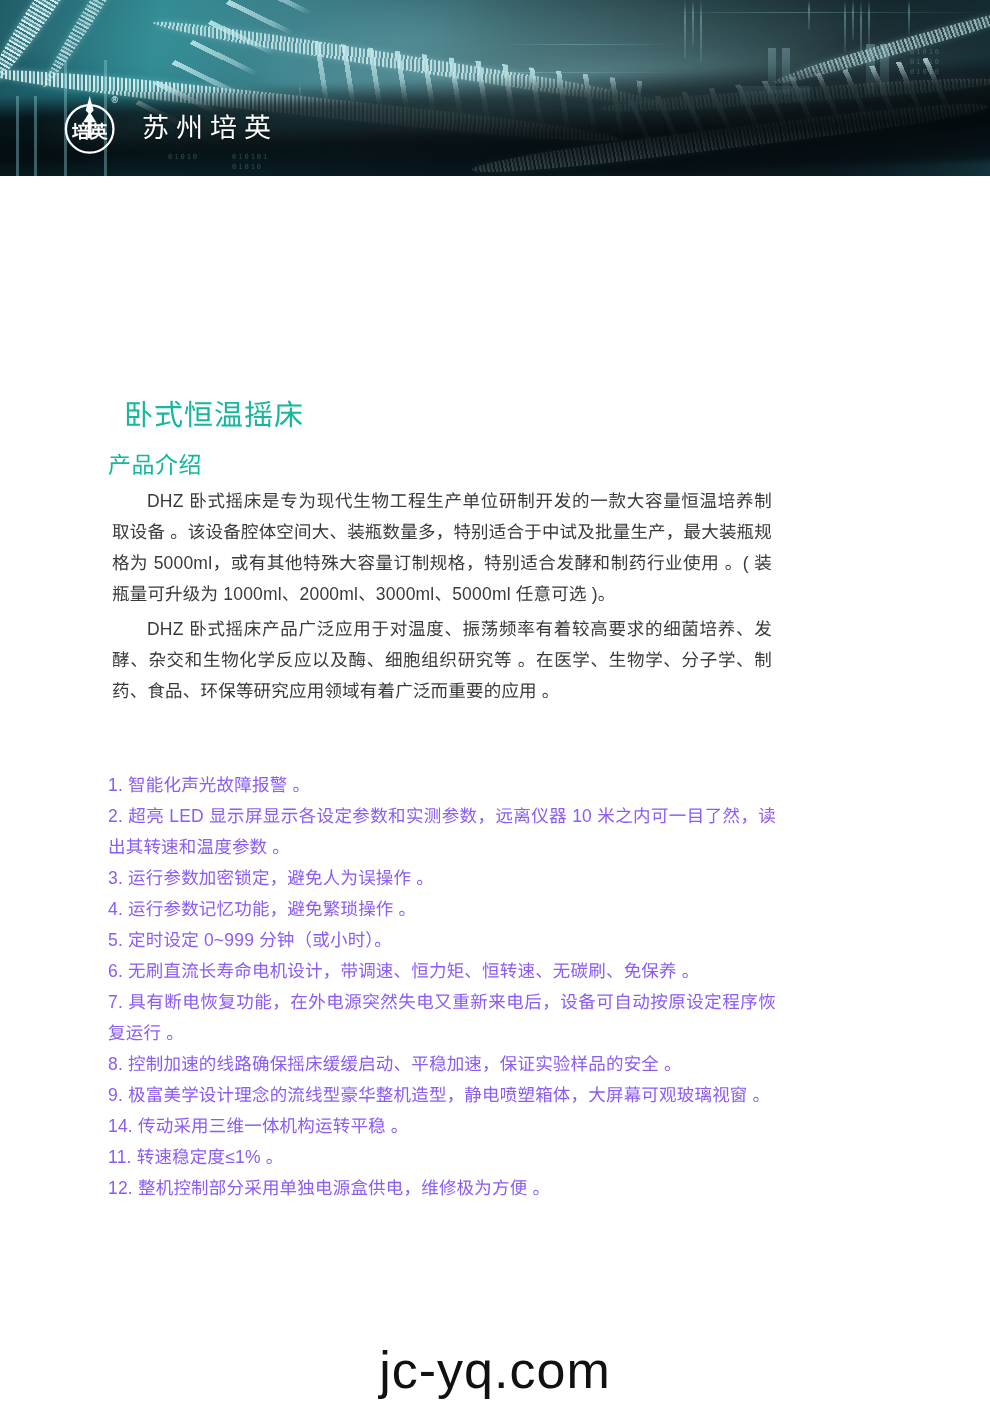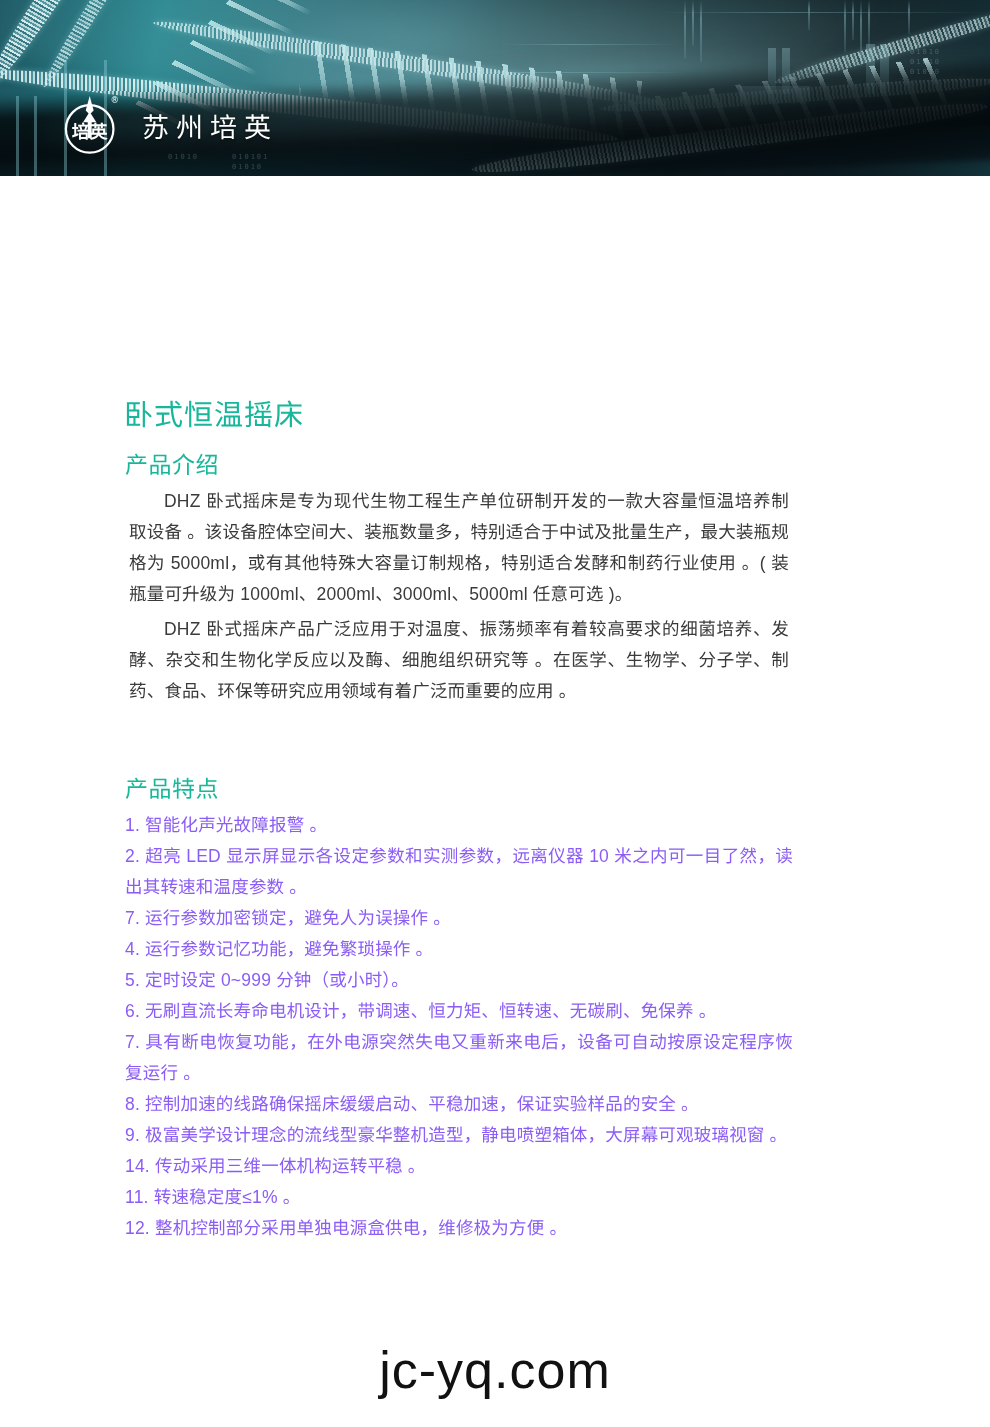--- a/index.html
+++ b/index.html
@@ -162,21 +162,21 @@
     left: 124px;
     top: 196px;
     font-size: 29px;
     color: #18b79b;
     letter-spacing: 1px;
     font-weight: 400;
     white-space: nowrap;
   }
   .section {
     position: absolute;
-    left: 125px;
+    left: 108px;
     width: 668px;
   }
   .section-heading {
     font-size: 23px;
     color: #18b79b;
     font-weight: 400;
     letter-spacing: 0.5px;
     margin: 0 0 6px 0;
   }
   .para {
@@ -293,25 +293,24 @@
 
   <h1 class="page-title">卧式恒温摇床</h1>
 
   <section class="section" style="top:270px;">
     <h2 class="section-heading">产品介绍</h2>
     <p class="para">DHZ 卧式摇床是专为现代生物工程生产单位研制开发的一款大容量恒温培养制取设备 。该设备腔体空间大、装瓶数量多，特别适合于中试及批量生产，最大装瓶规格为 5000ml，或有其他特殊大容量订制规格，特别适合发酵和制药行业使用 。( 装瓶量可升级为 1000ml、2000ml、3000ml、5000ml 任意可选 )。</p>
     <p class="para">DHZ 卧式摇床产品广泛应用于对温度、振荡频率有着较高要求的细菌培养、发酵、杂交和生物化学反应以及酶、细胞组织研究等 。在医学、生物学、分子学、制药、食品、环保等研究应用领域有着广泛而重要的应用 。</p>
   </section>
 
   <section class="section" style="top:594px;">
-    <h2 class="section-heading">产品特点</h2>
     <ul class="feature-list">
       <li class="feature-item">1. 智能化声光故障报警 。</li>
       <li class="feature-item">2. 超亮 LED 显示屏显示各设定参数和实测参数，远离仪器 10 米之内可一目了然，读出其转速和温度参数 。</li>
-      <li class="feature-item">7. 运行参数加密锁定，避免人为误操作 。</li>
+      <li class="feature-item">3. 运行参数加密锁定，避免人为误操作 。</li>
       <li class="feature-item">4. 运行参数记忆功能，避免繁琐操作 。</li>
       <li class="feature-item">5. 定时设定 0~999 分钟（或小时）。</li>
       <li class="feature-item">6. 无刷直流长寿命电机设计，带调速、恒力矩、恒转速、无碳刷、免保养 。</li>
       <li class="feature-item">7. 具有断电恢复功能，在外电源突然失电又重新来电后，设备可自动按原设定程序恢复运行 。</li>
       <li class="feature-item">8. 控制加速的线路确保摇床缓缓启动、平稳加速，保证实验样品的安全 。</li>
       <li class="feature-item">9. 极富美学设计理念的流线型豪华整机造型，静电喷塑箱体，大屏幕可观玻璃视窗 。</li>
       <li class="feature-item">14. 传动采用三维一体机构运转平稳 。</li>
       <li class="feature-item">11. 转速稳定度≤1% 。</li>
       <li class="feature-item">12. 整机控制部分采用单独电源盒供电，维修极为方便 。</li>
     </ul>

